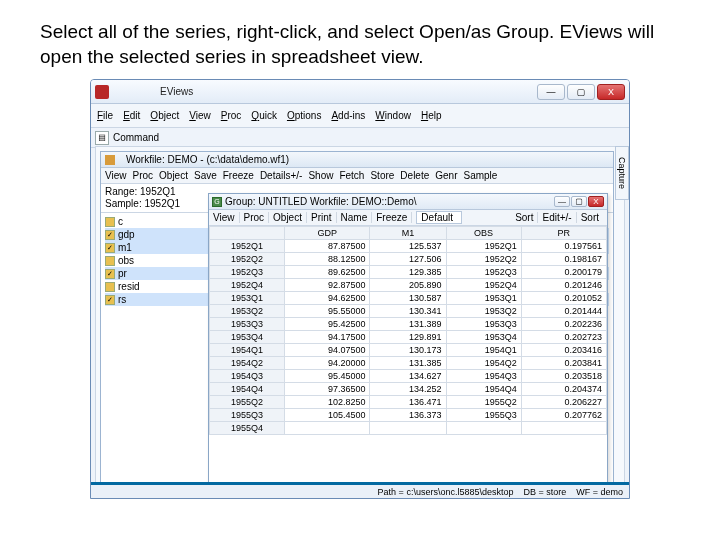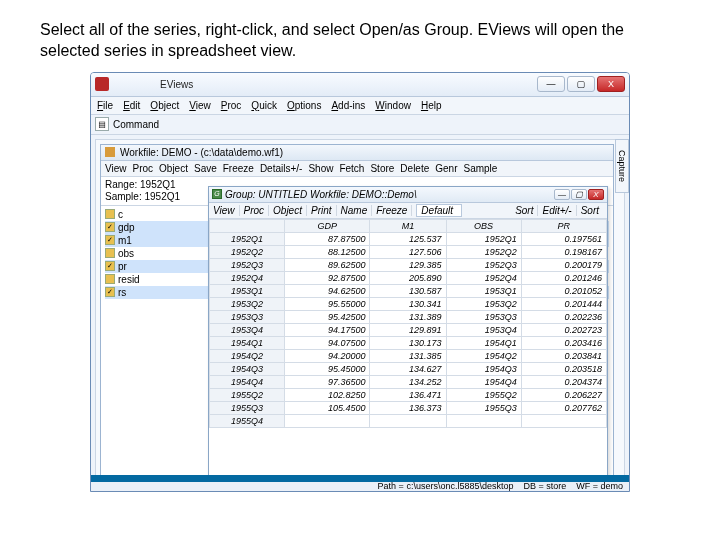--- a/index.html
+++ b/index.html
@@ -1,58 +1,58 @@
 <!DOCTYPE html>
 <html><head>
 <meta charset="utf-8">
 <style>
   * { box-sizing: border-box; margin: 0; padding: 0; font-family: "Segoe UI", Tahoma, sans-serif; }
   body { width: 720px; height: 540px; background: #fff; }
-  .caption { padding: 20px 40px 10px 40px; font-size: 16px; line-height: 1.3; }
+  .caption { padding: 20px 40px 10px 40px; font-size: 19px; line-height: 1.3; }
   .screenshot { margin: 0 auto; width: 540px; height: 420px; background: #eef3fa; border: 1px solid #6a8bb5; border-radius: 4px 4px 0 0; overflow: hidden; position: relative; font-size: 10px; }
   .titlebar { height: 24px; background: linear-gradient(#f8fbff,#e3ecf7); display: flex; align-items: center; padding: 0 4px; border-bottom: 1px solid #b8c8dc; }
   .tb-icon { width: 14px; height: 14px; background: #b82828; border-radius: 2px; margin-right: 4px; display:inline-block;}
   .tb-title { flex: 1; font-weight: 500; color: #222; margin-left: 47px; }
   .tb-btns { display: flex; gap: 2px; }
   .tb-btn { width: 28px; height: 16px; border: 1px solid #a8b8cc; border-radius: 3px; background: linear-gradient(#fefefe,#e4ecf6); display: flex; align-items: center; justify-content: center; font-size: 9px; }
   .tb-btn.close { background: linear-gradient(#e57373,#c62828); color: #fff; border-color: #a02020; }
-  .menubar { height: 18px; display: flex; gap: 10px; padding: 0 6px; background: #f2f6fb; border-bottom: 1px solid #cbd6e4; align-items: center; }
+  .menubar { height: 24px; display: flex; gap: 10px; padding: 0 6px; background: #f2f6fb; border-bottom: 1px solid #cbd6e4; align-items: center; }
   .menubar span { text-decoration: underline; text-decoration-color: transparent; }
   .menubar span::first-letter { text-decoration: underline; }
   .cmdbar { height: 20px; display: flex; align-items: center; padding: 0 4px; background: #eef3fa; border-bottom: 1px solid #cbd6e4; gap: 4px; }
   .cmd-icon { width: 14px; height: 14px; border: 1px solid #9aa; background: #fff; display: flex; align-items: center; justify-content: center; font-size: 8px;}
   .mdi { position: absolute; top: 66px; left: 4px; right: 4px; bottom: 4px; background: #f6f9fd; border: 1px solid #cbd6e4; }
   .workfile { position: absolute; top: 4px; left: 4px; width: 514px; height: 352px; border: 1px solid #9cb4d1; background: #fff; }
-  .wf-title { height: 16px; background: linear-gradient(#f3f7fc,#dde8f4); display: flex; align-items: center; padding: 0 4px; gap: 5px; border-bottom: 1px solid #b8c8dc;}
+  .wf-title { height: 16px; background: linear-gradient(#f3f7fc,#dde8f4); display: flex; align-items: center; padding: 0 4px; gap: 11px; border-bottom: 1px solid #b8c8dc;}
   .wf-title-icon { width: 10px; height: 10px; background: #d89b3b; }
   .wf-tool { height: 16px; background: #f1f5fa; border-bottom: 1px solid #cbd6e4; display: flex; gap: 6px; padding: 0 4px; align-items: center;}
   .wf-range { padding: 2px 4px; border-bottom: 1px solid #cbd6e4; line-height: 1.2; }
   .wf-list { padding: 2px 4px; }
   .wf-item { display: flex; align-items: center; gap: 3px; height: 13px; }
   .wf-item .sicon { width: 10px; height: 10px; background: #e8c050; border: 1px solid #9a7; font-size: 7px; line-height: 8px; text-align: center;}
   .wf-item.sel { background: #cfe3fb; }
-  .group { position: absolute; top: 46px; left: 112px; width: 400px; height: 304px; border: 1px solid #8aa6c6; background: #fff; box-shadow: 2px 2px 4px rgba(0,0,0,.15); font-style: italic; }
+  .group { position: absolute; top: 46px; left: 112px; width: 400px; height: 304px; border: 1px solid #8aa6c6; background: #fff; box-shadow: 2px 2px 4px rgba(0,0,0,.15); }
   .grp-title { height: 16px; background: linear-gradient(#f4f8fd,#e0eaf5); display: flex; align-items: center; padding: 0 3px; gap: 3px; border-bottom: 1px solid #b8c8dc;}
   .grp-title .mini { display: flex; gap: 1px; margin-left: auto; }
   .grp-title .mini div { width: 16px; height: 11px; border: 1px solid #a8b8cc; border-radius: 2px; background: linear-gradient(#fff,#e4ecf6); display:flex;align-items:center;justify-content:center;font-size:8px;}
   .grp-title .mini div.cl { background: linear-gradient(#e57373,#c62828); color:#fff; border-color:#a02020;}
   .grp-tool { height: 16px; background: #f1f5fa; border-bottom: 1px solid #cbd6e4; display:flex; gap:4px; padding:0 4px; align-items:center;}
   .grp-tool span { border-right: 1px solid #d0d8e2; padding-right: 4px; }
   .grp-tool span:last-child { border-right: none; }
   .grid { overflow: hidden; }
   .grid table { border-collapse: collapse; width: 100%; font-size: 9px; }
   .grid th, .grid td { border: 1px solid #d4dce6; padding: 1px 4px; text-align: right; height: 13px; background:#fff;}
   .grid th { background: #eff3f8; font-weight: normal; text-align: center; }
   .grid td.rowh { background: #eff3f8; text-align: center; }
   .scrollbar-h { position:absolute; bottom:2px; left:2px; right:14px; height:12px; background:#edf2f8; border:1px solid #c6d2e0; display:flex; align-items:center;}
   .sb-arrow { width:12px;height:10px;background:#fafcfe;border:1px solid #b8c6d6;margin:0 0;font-size:8px;display:flex;align-items:center;justify-content:center;}
   .sb-thumb { width:28px; height:10px; background:#dce6f1; border:1px solid #adc0d6; margin-left:130px; border-radius:2px;}
   .wf-tabs { position:absolute; bottom:0; left:0; right:0; height:16px; background:#eef3fa; border-top:1px solid #cbd6e4; display:flex; align-items:center; padding:0 4px; gap:6px;}
   .wf-tabs .tab { background:#fff; border:1px solid #b8c8dc; padding:0 8px; height:13px; font-weight:bold;}
-  .statusbar { position:absolute; bottom:0; left:0; right:0; height:16px; background:#eaf0f8; border-top:7px solid #0369a1; display:flex; justify-content:flex-end; align-items:center; padding:0 6px; gap:10px; font-size:9px;}
+  .statusbar { position:absolute; bottom:0; left:0; right:0; height:16px; background:#eaf0f8; border-top:3px solid #0369a1; display:flex; justify-content:flex-end; align-items:center; padding:0 6px; gap:10px; font-size:9px;}
   .capture-tab { position:absolute; right:0; top:66px; width:14px; height:54px; background:#f2f6fb; border:1px solid #b8c8dc; writing-mode:vertical-rl; font-size:9px; text-align:center; display:flex;align-items:center;justify-content:center;}
   .gicon { width:10px; height:10px; background:#4a8a4a; border:1px solid #2a6a2a; font-size:7px; color:#fff; text-align:center; line-height:8px;}
 </style>
 </head>
 <body>
 
 <div class="caption">Select all of the series, right-click, and select Open/as Group. EViews will open the selected series in spreadsheet view.</div>
 
 <div class="screenshot">
 

